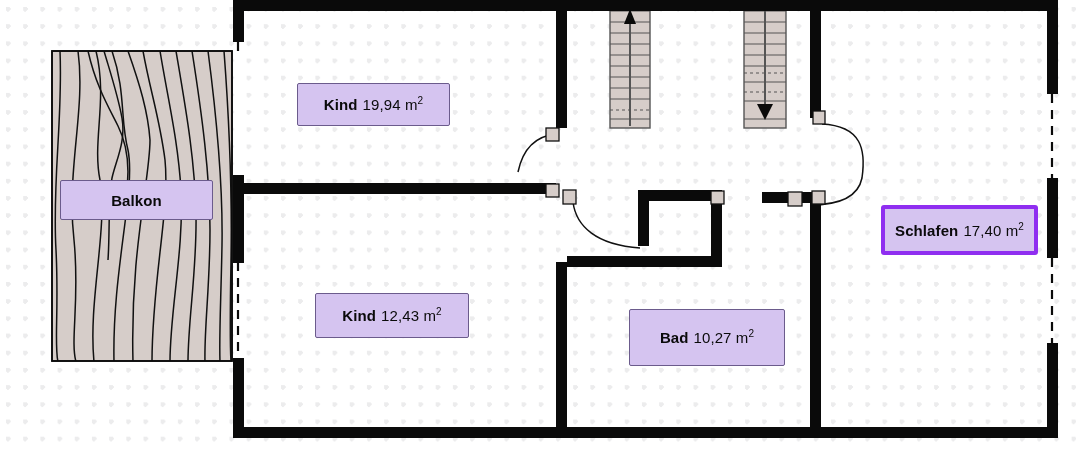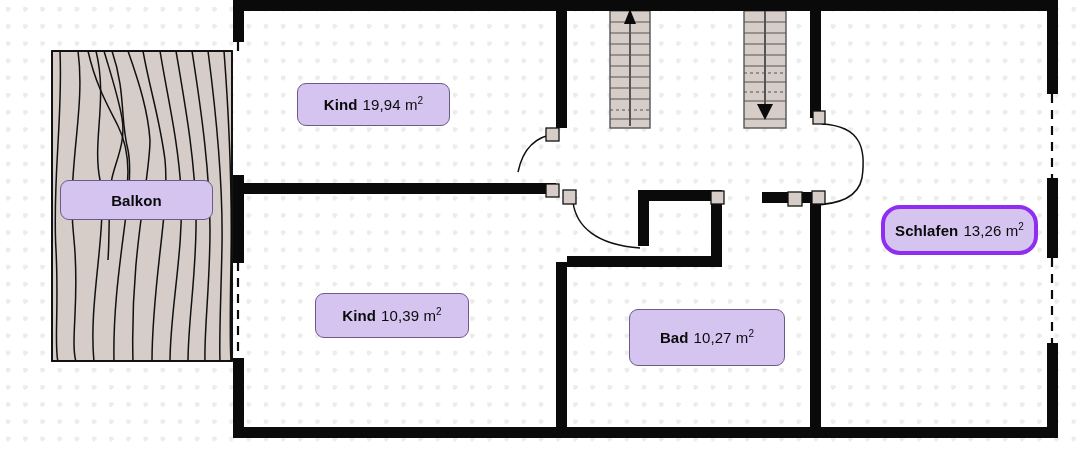--- a/index.html
+++ b/index.html
@@ -23,21 +23,21 @@
     left: 0;
     top: 0;
     width: 1076px;
     height: 450px;
   }
   .room-label {
     position: absolute;
     box-sizing: border-box;
     background: #d5c4f0;
     border: 1px solid #6b5b8c;
-    border-radius: 9px;
+    border-radius: 2px;
     display: flex;
     align-items: center;
     justify-content: center;
     white-space: nowrap;
     color: #0a0a0a;
     font-size: 15px;
     letter-spacing: 0.1px;
     padding: 0 12px;
   }
   .room-label.selected {
@@ -181,30 +181,30 @@
     </g>
   </svg>
 
   <div class="room-label" style="left:297px; top:83px; width:153px; height:43px;">
     <span class="rn">Kind</span>
     <span class="ra"><span>19,94</span>&nbsp;m<sup>2</sup></span>
   </div>
 
   <div class="room-label" style="left:315px; top:293px; width:154px; height:45px;">
     <span class="rn">Kind</span>
-    <span class="ra"><span>10,39</span>&nbsp;m<sup>2</sup></span>
+    <span class="ra"><span>12,43</span>&nbsp;m<sup>2</sup></span>
   </div>
 
   <div class="room-label" style="left:629px; top:309px; width:156px; height:57px;">
     <span class="rn">Bad</span>
     <span class="ra"><span>10,27</span>&nbsp;m<sup>2</sup></span>
   </div>
 
-  <div class="room-label selected" style="left:881px; top:205px; width:157px; height:50px;border-radius:19px;">
+  <div class="room-label selected" style="left:881px; top:205px; width:157px; height:50px;">
     <span class="rn">Schlafen</span>
-    <span class="ra"><span>13,26</span>&nbsp;m<sup>2</sup></span>
+    <span class="ra"><span>17,40</span>&nbsp;m<sup>2</sup></span>
   </div>
 
   <div class="room-label" style="left:60px; top:180px; width:153px; height:40px;">
     <span class="rn">Balkon</span>
   </div>
 
 </div>
 
 </body></html>

